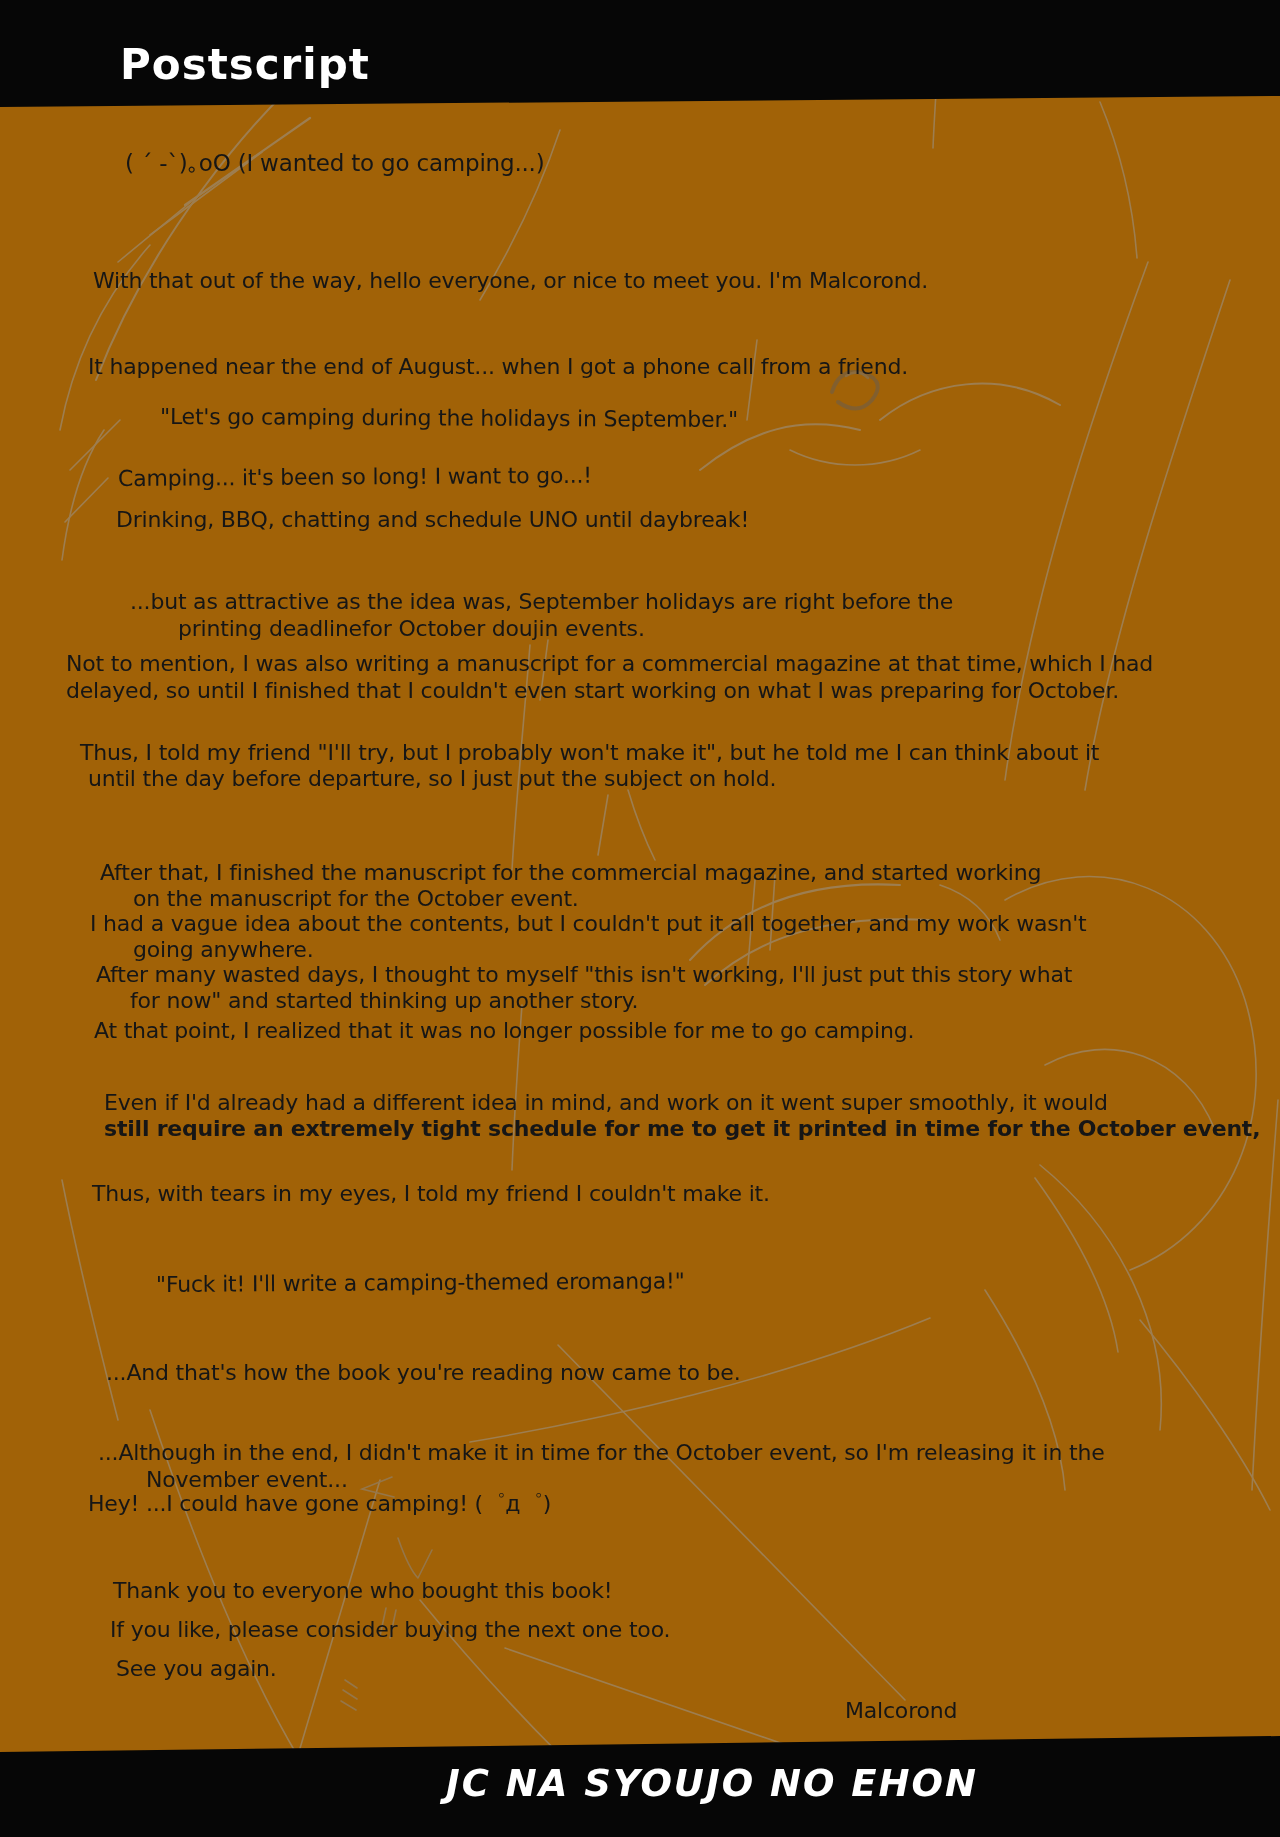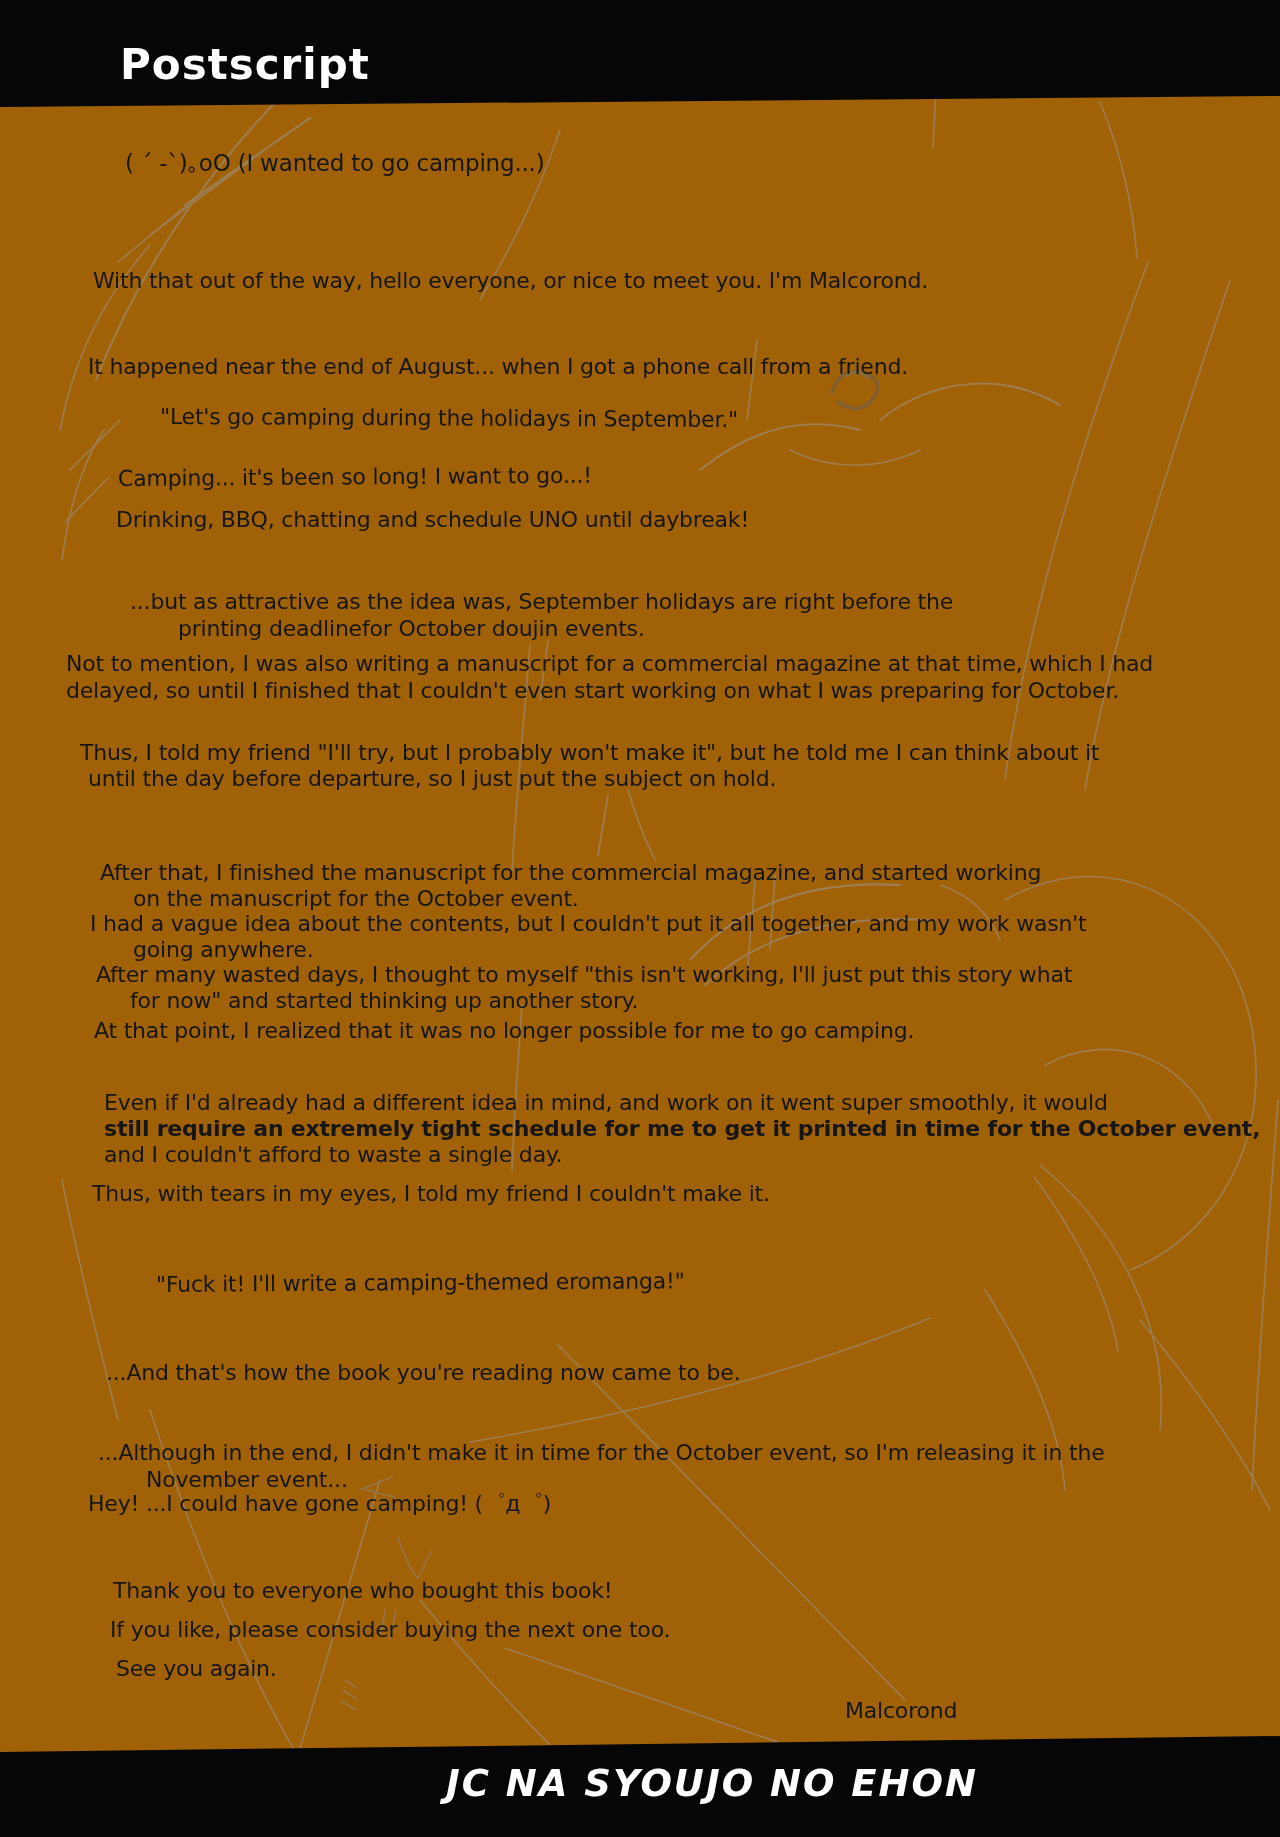--- a/index.html
+++ b/index.html
@@ -121,21 +121,20 @@
   <div class="line" style="left:88px;  top:766px;">until the day before departure, so I just put the subject on hold.</div>
   <div class="line" style="left:100px; top:860px;">After that, I finished the manuscript for the commercial magazine, and started working</div>
   <div class="line" style="left:133px; top:886px;">on the manuscript for the October event.</div>
   <div class="line" style="left:90px;  top:911px;">I had a vague idea about the contents, but I couldn't put it all together, and my work wasn't</div>
   <div class="line" style="left:133px; top:937px;">going anywhere.</div>
   <div class="line" style="left:96px;  top:962px;">After many wasted days, I thought to myself "this isn't working, I'll just put this story what</div>
   <div class="line" style="left:130px; top:988px;">for now" and started thinking up another story.</div>
   <div class="line" style="left:94px;  top:1018px;">At that point, I realized that it was no longer possible for me to go camping.</div>
   <div class="line" style="left:104px; top:1090px;">Even if I'd already had a different idea in mind, and work on it went super smoothly, it would</div>
   <div class="line" style="left:104px; top:1116px;font-weight:bold;">still require an extremely tight schedule for me to get it printed in time for the October event,</div>
-  <div class="line" style="left:104px; top:1142px;">and I couldn't afford to waste a single day.</div>
   <div class="line" style="left:92px;  top:1181px;">Thus, with tears in my eyes, I told my friend I couldn't make it.</div>
   <div class="line r1" style="left:156px; top:1272px;">"Fuck it! I'll write a camping-themed eromanga!"</div>
   <div class="line" style="left:106px; top:1360px;">...And that's how the book you're reading now came to be.</div>
   <div class="line" style="left:74px;  top:1440px;margin-left:24px;">...Although in the end, I didn't make it in time for the October event, so I'm releasing it in the</div>
   <div class="line" style="left:146px; top:1467px;">November event...</div>
   <div class="line" style="left:88px;  top:1491px;">Hey! ...I could have gone camping! (゜д゜)</div>
   <div class="line" style="left:113px; top:1578px;">Thank you to everyone who bought this book!</div>
   <div class="line" style="left:110px; top:1617px;">If you like, please consider buying the next one too.</div>
   <div class="line" style="left:116px; top:1656px;">See you again.</div>
 

